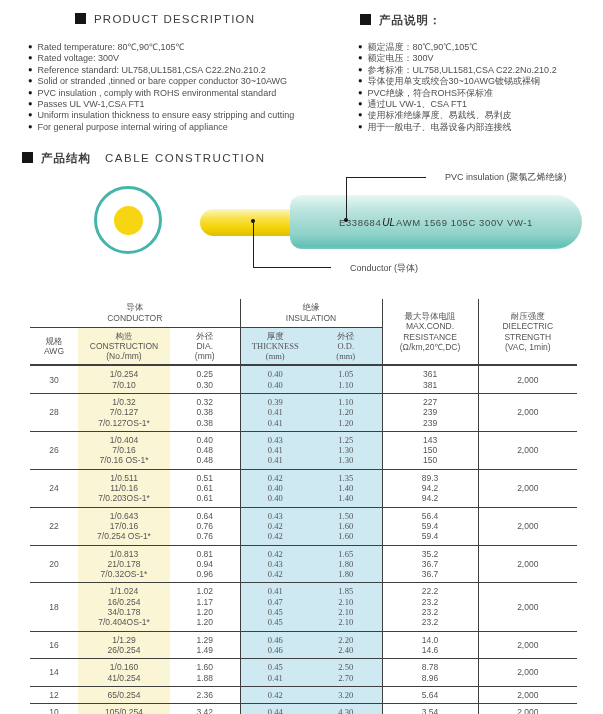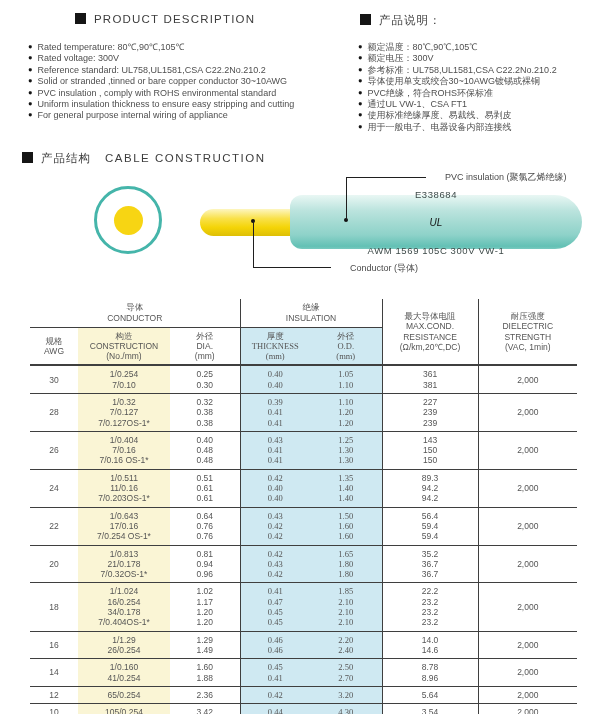--- a/index.html
+++ b/index.html
@@ -3,39 +3,39 @@
 <meta charset="utf-8">
 <style>
   * { margin:0; padding:0; box-sizing:border-box; }
   html,body { background:#fff; }
   .page {
     position:relative; width:603px; height:714px; background:#fff;
     font-family:"Liberation Sans", sans-serif; color:#4e4e4e; overflow:hidden;border-radius:21px;
   }
   .sec-title { position:absolute; font-size:11.5px; color:#3d3d3d; letter-spacing:1.2px; white-space:nowrap; }
   .sec-title .sq { display:inline-block; width:11px; height:11px; background:#151515; margin-right:8px; vertical-align:-1px; }
-  .sec-title .t-zh { font-weight:normal; letter-spacing:1px; }
+  .sec-title .t-zh { font-weight:bold; letter-spacing:1px; }
   .sec-title .t-en2 { letter-spacing:1.5px; margin-left:14px; }
   .blist { position:absolute; font-size:9px; color:#4f4f4f; }
   .b-row { line-height:11.4px; white-space:nowrap; overflow:hidden; }
   .b-dot { font-size:7.5px; margin-right:5px; color:#141414; position:relative; top:-1px; }
   .zh-list { width:246px; }
 
   
   .xsec { position:absolute; left:94px; top:186px; width:68px; height:68px;
     border:3px solid #45b5aa; border-radius:50%; background:#fff; }
   .xsec .core { position:absolute; left:50%; top:50%; width:29px; height:29px; margin:-14.5px 0 0 -14.5px;
     border-radius:50%; background:#f7d513; }
   .rod { position:absolute; left:200px; top:209px; width:112px; height:27px; border-radius:13.5px;
     background:linear-gradient(180deg,#fdf6c0 0%,#f9e14a 35%,#f4d408 68%,#debf05 100%); z-index:1; }
   .cyl { position:absolute; left:290px; top:195px; width:292px; height:54px;
     border-radius:12px 27px 27px 12px;
     background:linear-gradient(180deg,#e9f7f4 0%,#bce4de 28%,#a3dad2 52%,#8ed2c9 74%,#63c1b5 95%,#79c9bf 100%);
     z-index:2; display:flex; align-items:center; justify-content:center; }
-  .cyl-print { font-size:9.5px; color:#3e4a49; letter-spacing:0.6px; white-space:nowrap; display:flex; align-items:center; gap:17px;flex-direction:column; }
+  .cyl-print { font-size:9.5px; color:#3e4a49; letter-spacing:0.6px; white-space:nowrap; display:flex; gap:1px; }
   .ul-mark { font-weight:400; font-style:italic; font-size:10px; color:#141414; letter-spacing:0; }
   .lbl-line { position:absolute; background:#1f1f1f; z-index:3; }
   .lbl-dot { position:absolute; width:4px; height:4px; border-radius:50%; background:#111; z-index:3; }
   .lbl-text { position:absolute; font-size:9px; color:#4a4a4a; z-index:3; white-space:nowrap;margin-left:14px; }
 
   
   table.spec { position:absolute; left:30px; top:299px; width:547px; border-collapse:collapse; table-layout:fixed; }
   table.spec th, table.spec td {
     font-weight:normal; font-size:8.5px; line-height:10.3px; color:#555;
     text-align:center; vertical-align:middle; white-space:pre-line; padding:3px 0;
@@ -55,20 +55,21 @@
 
   <div class="sec-title" style="left:75px; top:13px;">
     <span class="sq"></span><span>PRODUCT DESCRIPTION</span>
   </div>
   <div class="blist" style="left:28px; top:42px; width:325px;">
       <div class="b-row"><span class="b-dot">●</span><span>Rated temperature: 80℃,90℃,105℃</span></div>
       <div class="b-row"><span class="b-dot">●</span><span>Rated voltage: 300V</span></div>
       <div class="b-row"><span class="b-dot">●</span><span>Reference standard: UL758,UL1581,CSA C22.2No.210.2</span></div>
       <div class="b-row"><span class="b-dot">●</span><span>Solid or stranded ,tinned or bare copper conductor 30~10AWG</span></div>
       <div class="b-row"><span class="b-dot">●</span><span>PVC insulation , comply with ROHS environmental standard</span></div>
+      <div class="b-row"><span class="b-dot">●</span><span>Passes UL VW-1,CSA FT1</span></div>
       <div class="b-row"><span class="b-dot">●</span><span>Uniform insulation thickness to ensure easy stripping and cutting</span></div>
       <div class="b-row"><span class="b-dot">●</span><span>For general purpose internal wiring of appliance</span></div>
     </div>
 
   <div class="sec-title" style="left:360px; top:13px;">
     <span class="sq"></span><span class="t-zh">产品说明：</span>
   </div>
   <div class="blist zh-list" style="left:358px; top:42px;">
       <div class="b-row"><span class="b-dot">●</span><span>额定温度：80℃,90℃,105℃</span></div>
       <div class="b-row"><span class="b-dot">●</span><span>额定电压：300V</span></div>

